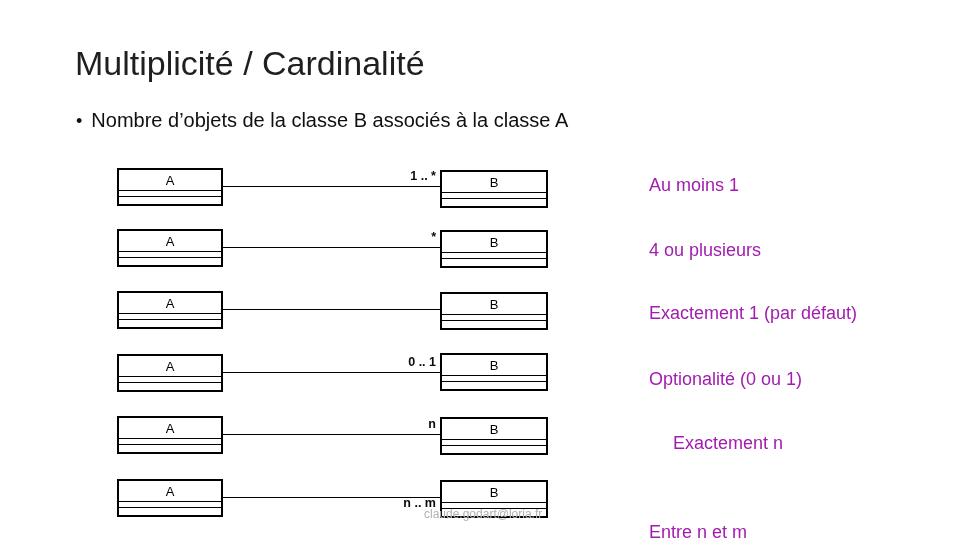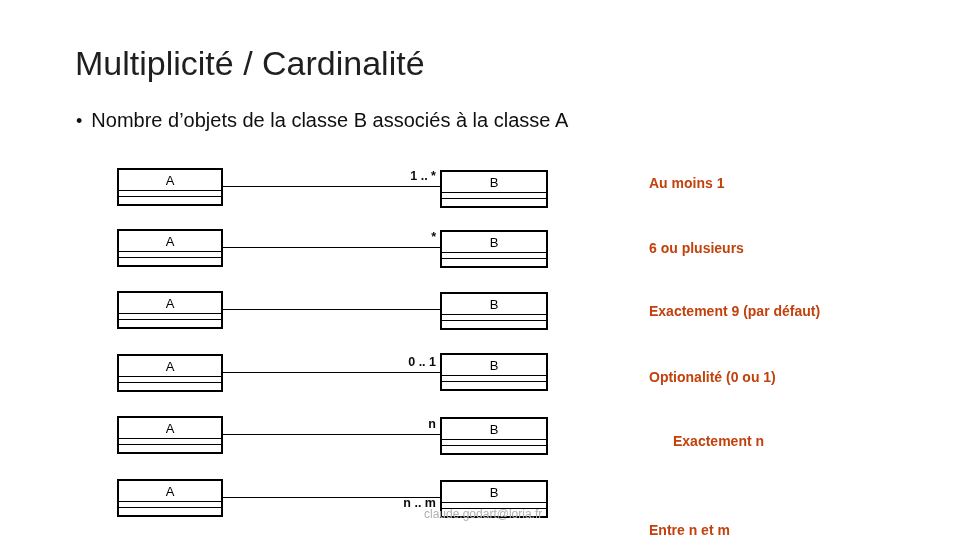--- a/index.html
+++ b/index.html
@@ -26,22 +26,22 @@
     justify-content:center;font-size:13px;color:#000;
   }
   .uml-attrs{height:5px;border-bottom:1px solid #000;}
   .uml-ops{height:7px;}
   .assoc{position:absolute;left:223px;width:217px;height:1px;background:#000;}
   .mult{
     position:absolute;left:354px;width:82px;height:16px;text-align:right;
     font-size:12.5px;font-weight:700;color:#0a0a0a;white-space:nowrap;
   }
   .caption{
-    position:absolute;left:649px;font-size:14px;font-weight:700;
-    color:#c2410c;white-space:nowrap;
+    position:absolute;left:649px;font-size:18px;font-weight:400;
+    color:#a21caf;white-space:nowrap;
   }
   .watermark{
     position:absolute;left:424px;top:507px;font-size:12px;color:#b3b0ad;
     z-index:5;white-space:nowrap;
   }
 </style>
 </head>
 <body>
 
 <div class="slide">
@@ -75,37 +75,37 @@
       <div class="uml-attrs"></div>
       <div class="uml-ops"></div>
     </div>
     <div class="assoc" style="top: 247px;"></div>
     <div class="mult" style="top: 230px;">*</div>
     <div class="uml-box box-b" style="left: 440px; top: 230px;">
       <div class="uml-name">B</div>
       <div class="uml-attrs"></div>
       <div class="uml-ops"></div>
     </div>
-    <div class="caption" style="top: 240px;">6 ou plusieurs</div>
+    <div class="caption" style="top: 240px;">4 ou plusieurs</div>
   </div>
 
   <div>
     <div class="uml-box box-a" style="left: 117px; top: 291px;">
       <div class="uml-name">A</div>
       <div class="uml-attrs"></div>
       <div class="uml-ops"></div>
     </div>
     <div class="assoc" style="top: 309px;"></div>
     <div class="mult" style="top: 292px;"></div>
     <div class="uml-box box-b" style="left: 440px; top: 292px;">
       <div class="uml-name">B</div>
       <div class="uml-attrs"></div>
       <div class="uml-ops"></div>
     </div>
-    <div class="caption" style="top: 303px;">Exactement 9 (par défaut)</div>
+    <div class="caption" style="top: 303px;">Exactement 1 (par défaut)</div>
   </div>
 
   <div>
     <div class="uml-box box-a" style="left: 117px; top: 354px;">
       <div class="uml-name">A</div>
       <div class="uml-attrs"></div>
       <div class="uml-ops"></div>
     </div>
     <div class="assoc" style="top: 372px;"></div>
     <div class="mult" style="top: 355px;">0 .. 1</div>

